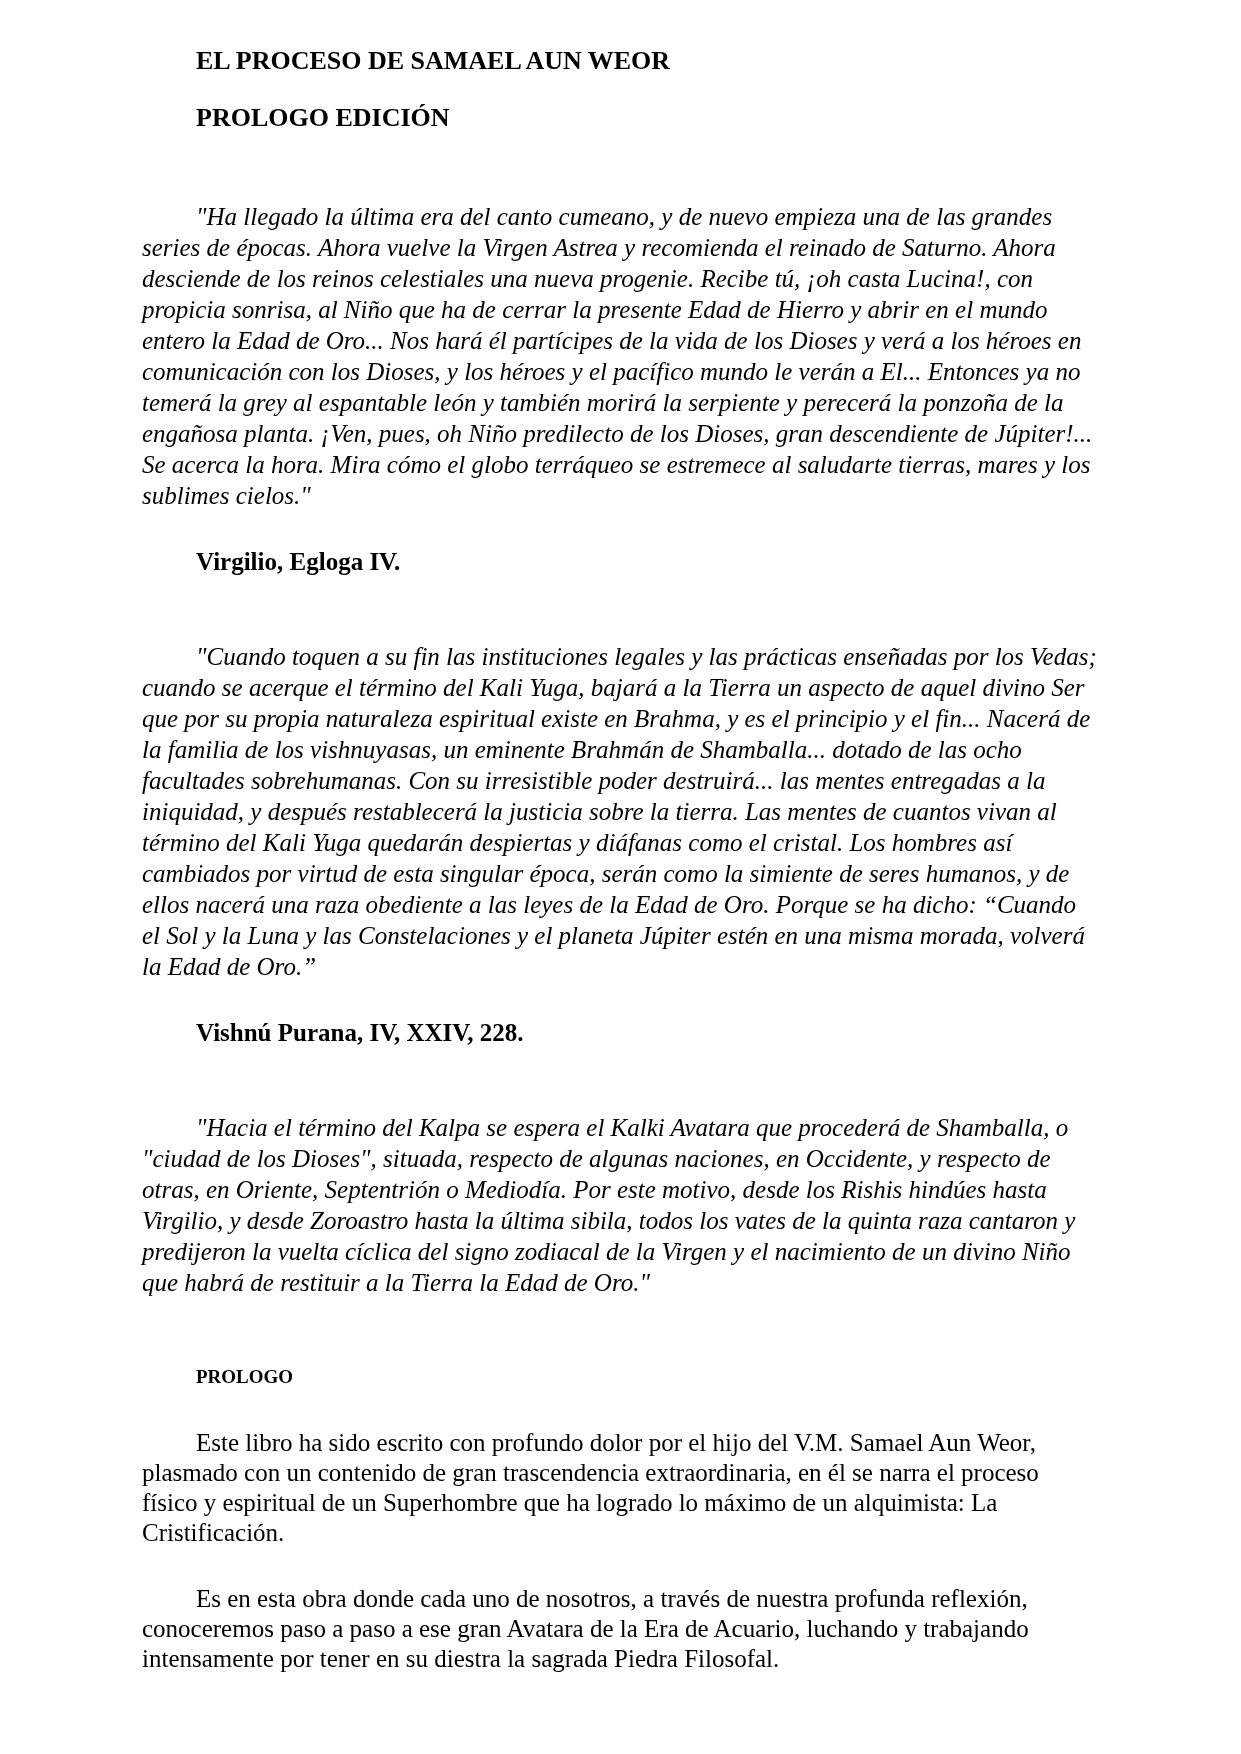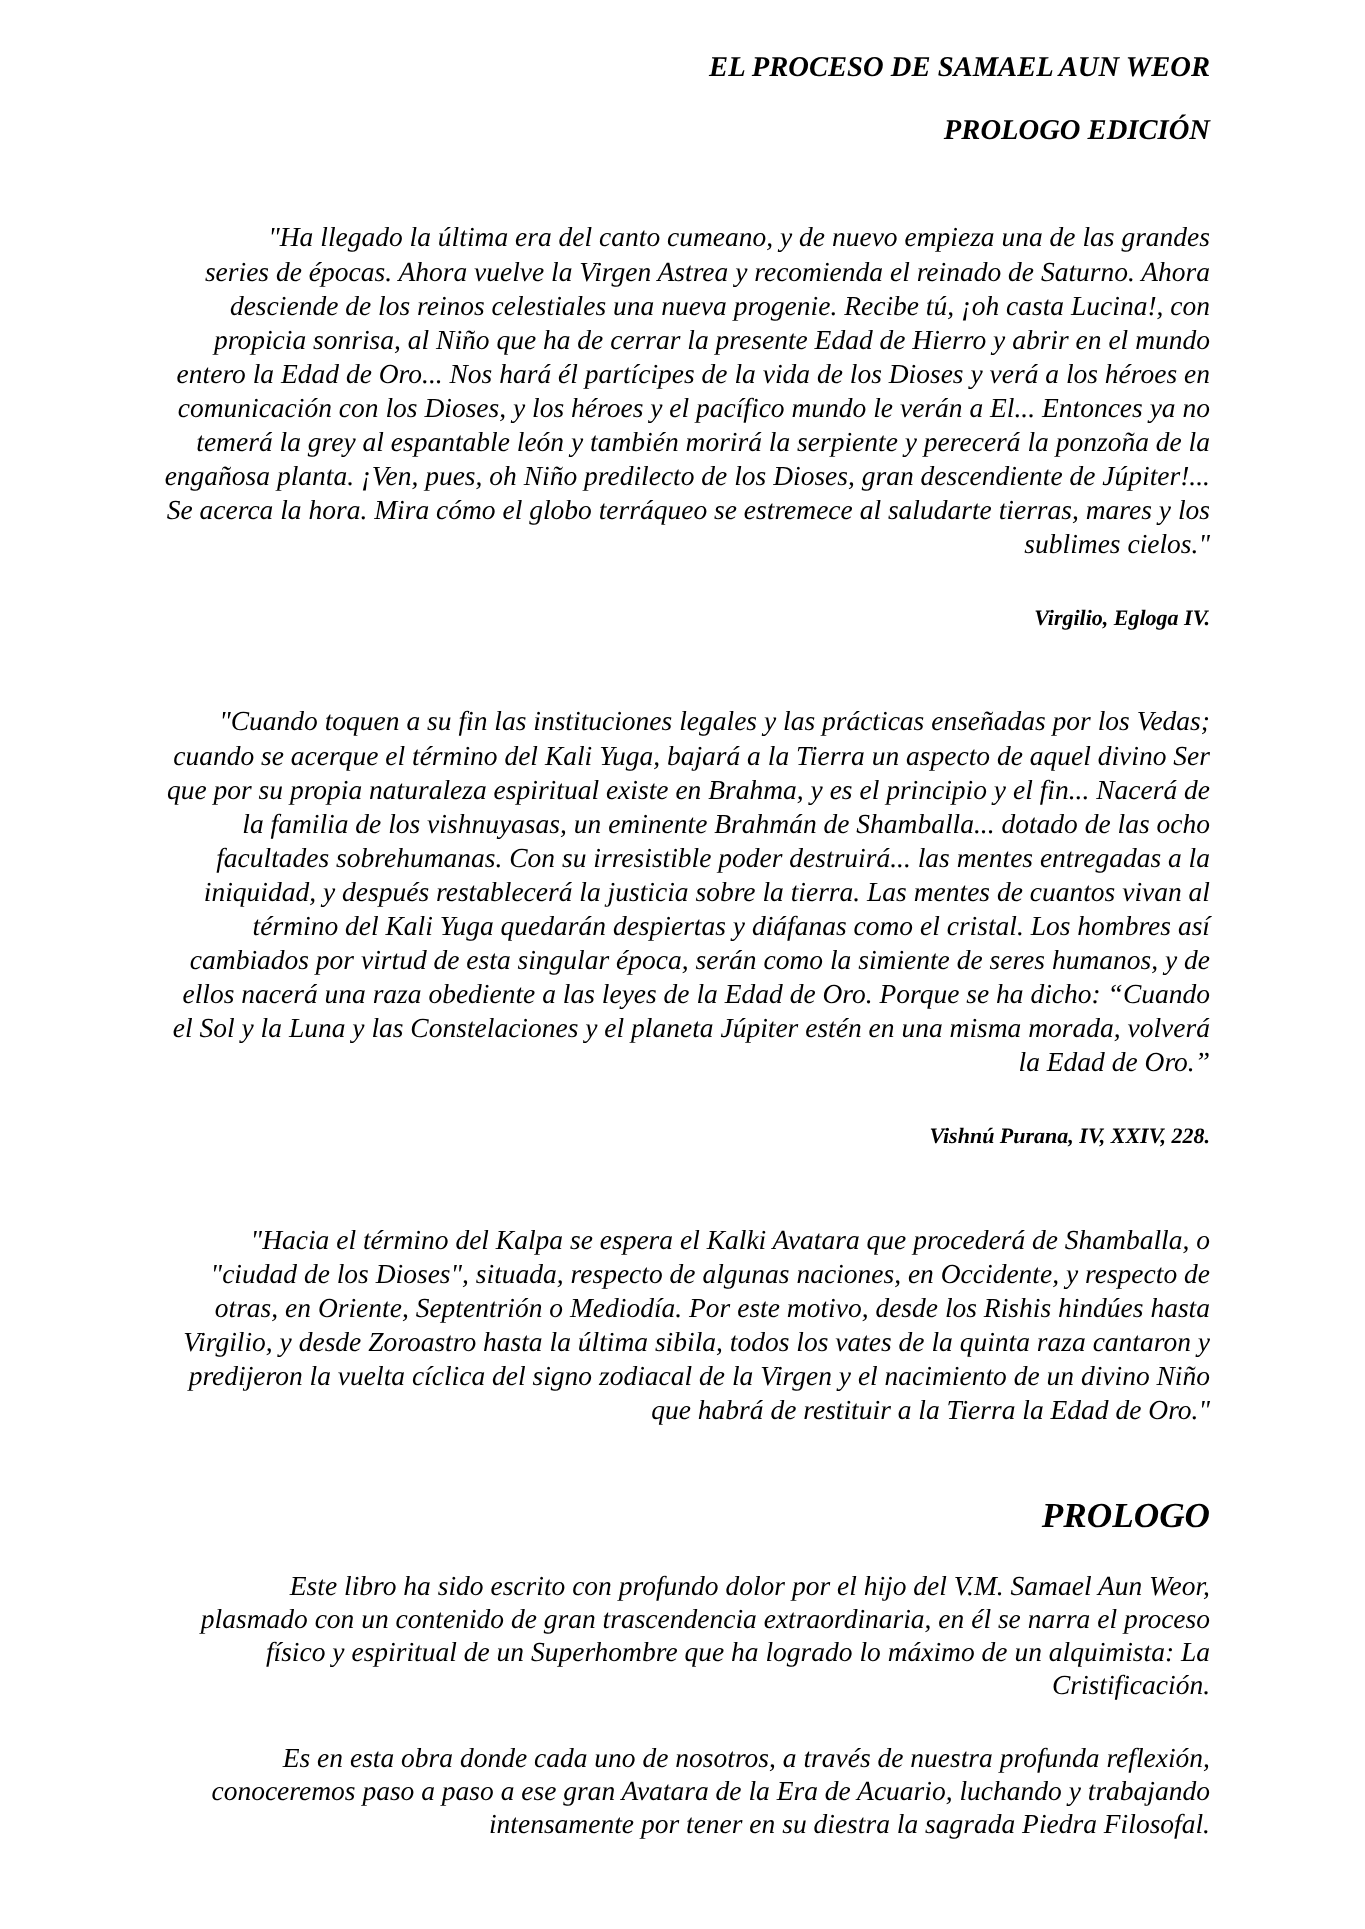--- a/index.html
+++ b/index.html
@@ -17,41 +17,40 @@
     font-family: "Liberation Serif", "DejaVu Serif", serif;
     font-size: 25px;
     line-height: 30px;
     box-sizing: border-box;
     padding: 46px 141px 0 142px;
     overflow: hidden;
   }
   .page p {
     margin: 0;
     text-indent: 54px;
-    text-align: right;
-    font-style: italic;
+    text-align: left;
   }
   .doc-heading {
     font-weight: bold;
     font-size: 26px;
     margin-bottom: 27px !important;
   }
   .quote {
     font-style: italic;
     margin-top: 64px !important;
     line-height: 31px;
   }
   .attribution {
     font-weight: bold;
-    font-size: 20px;
+    font-size: 25px;
     margin-top: 36px !important;
   }
   .prologue-heading {
     font-weight: bold;
-    font-size: 32px;
+    font-size: 19px;
     margin-top: 64px !important;
   }
   .body-par {
     margin-top: 36px !important;
   }
   .quote-first {
     margin-top: 68px !important;
   }
 </style>
 </head>

